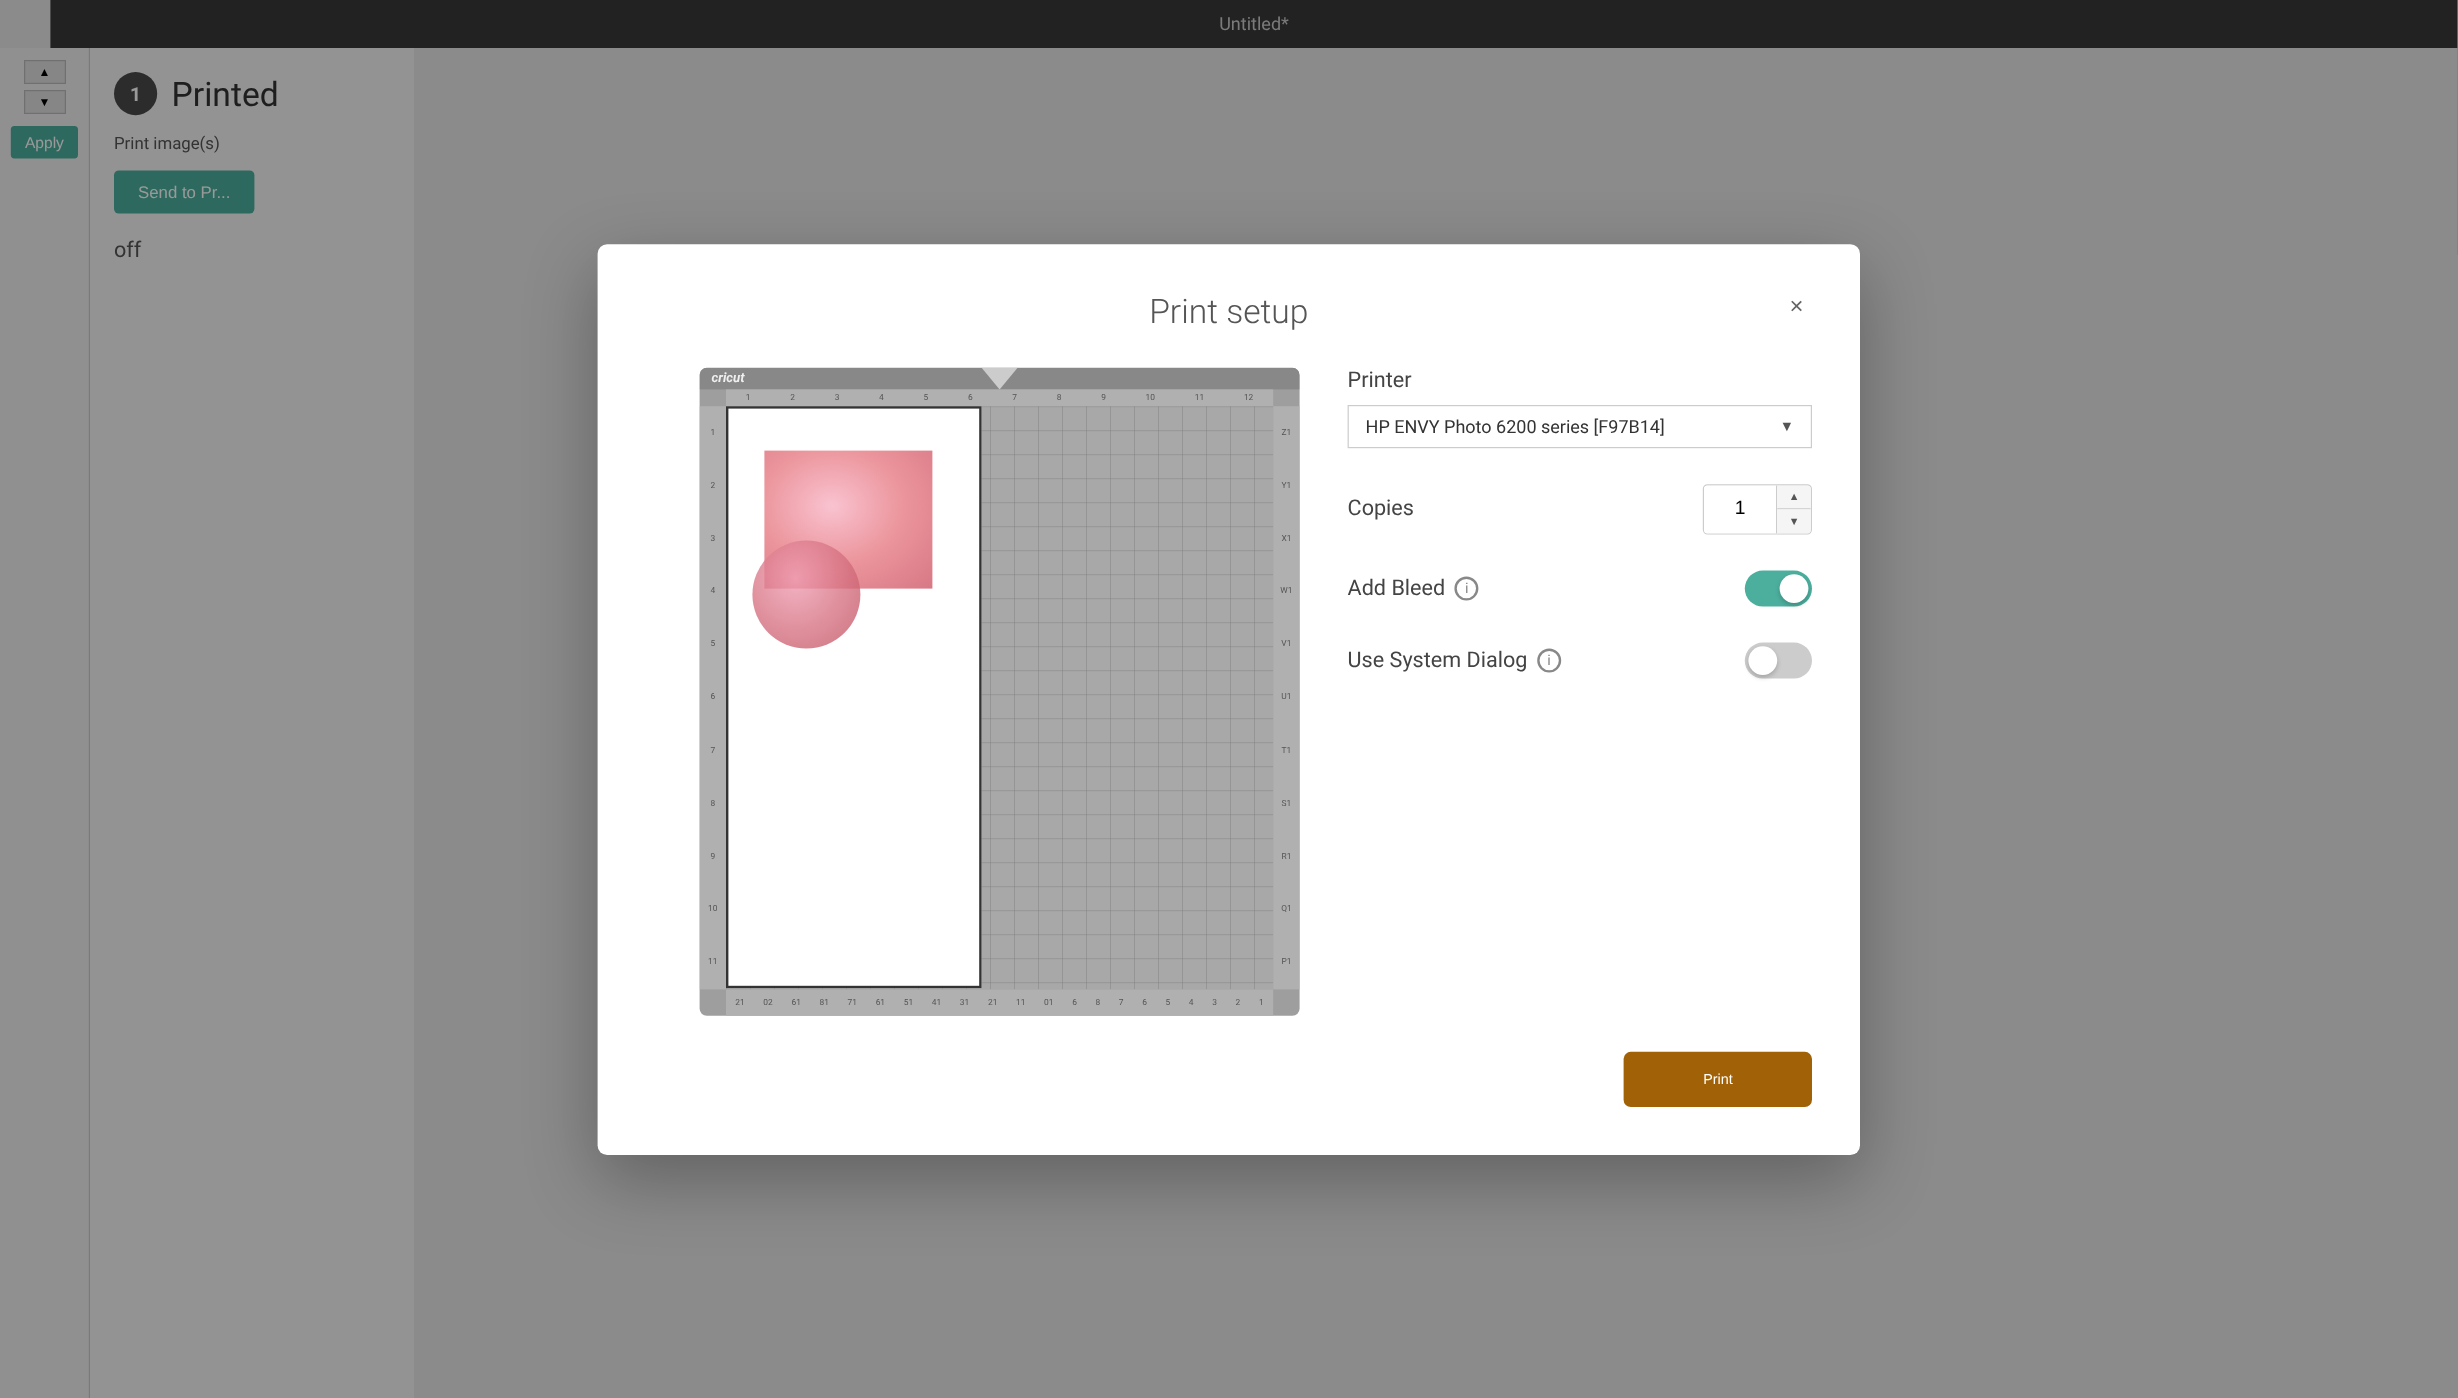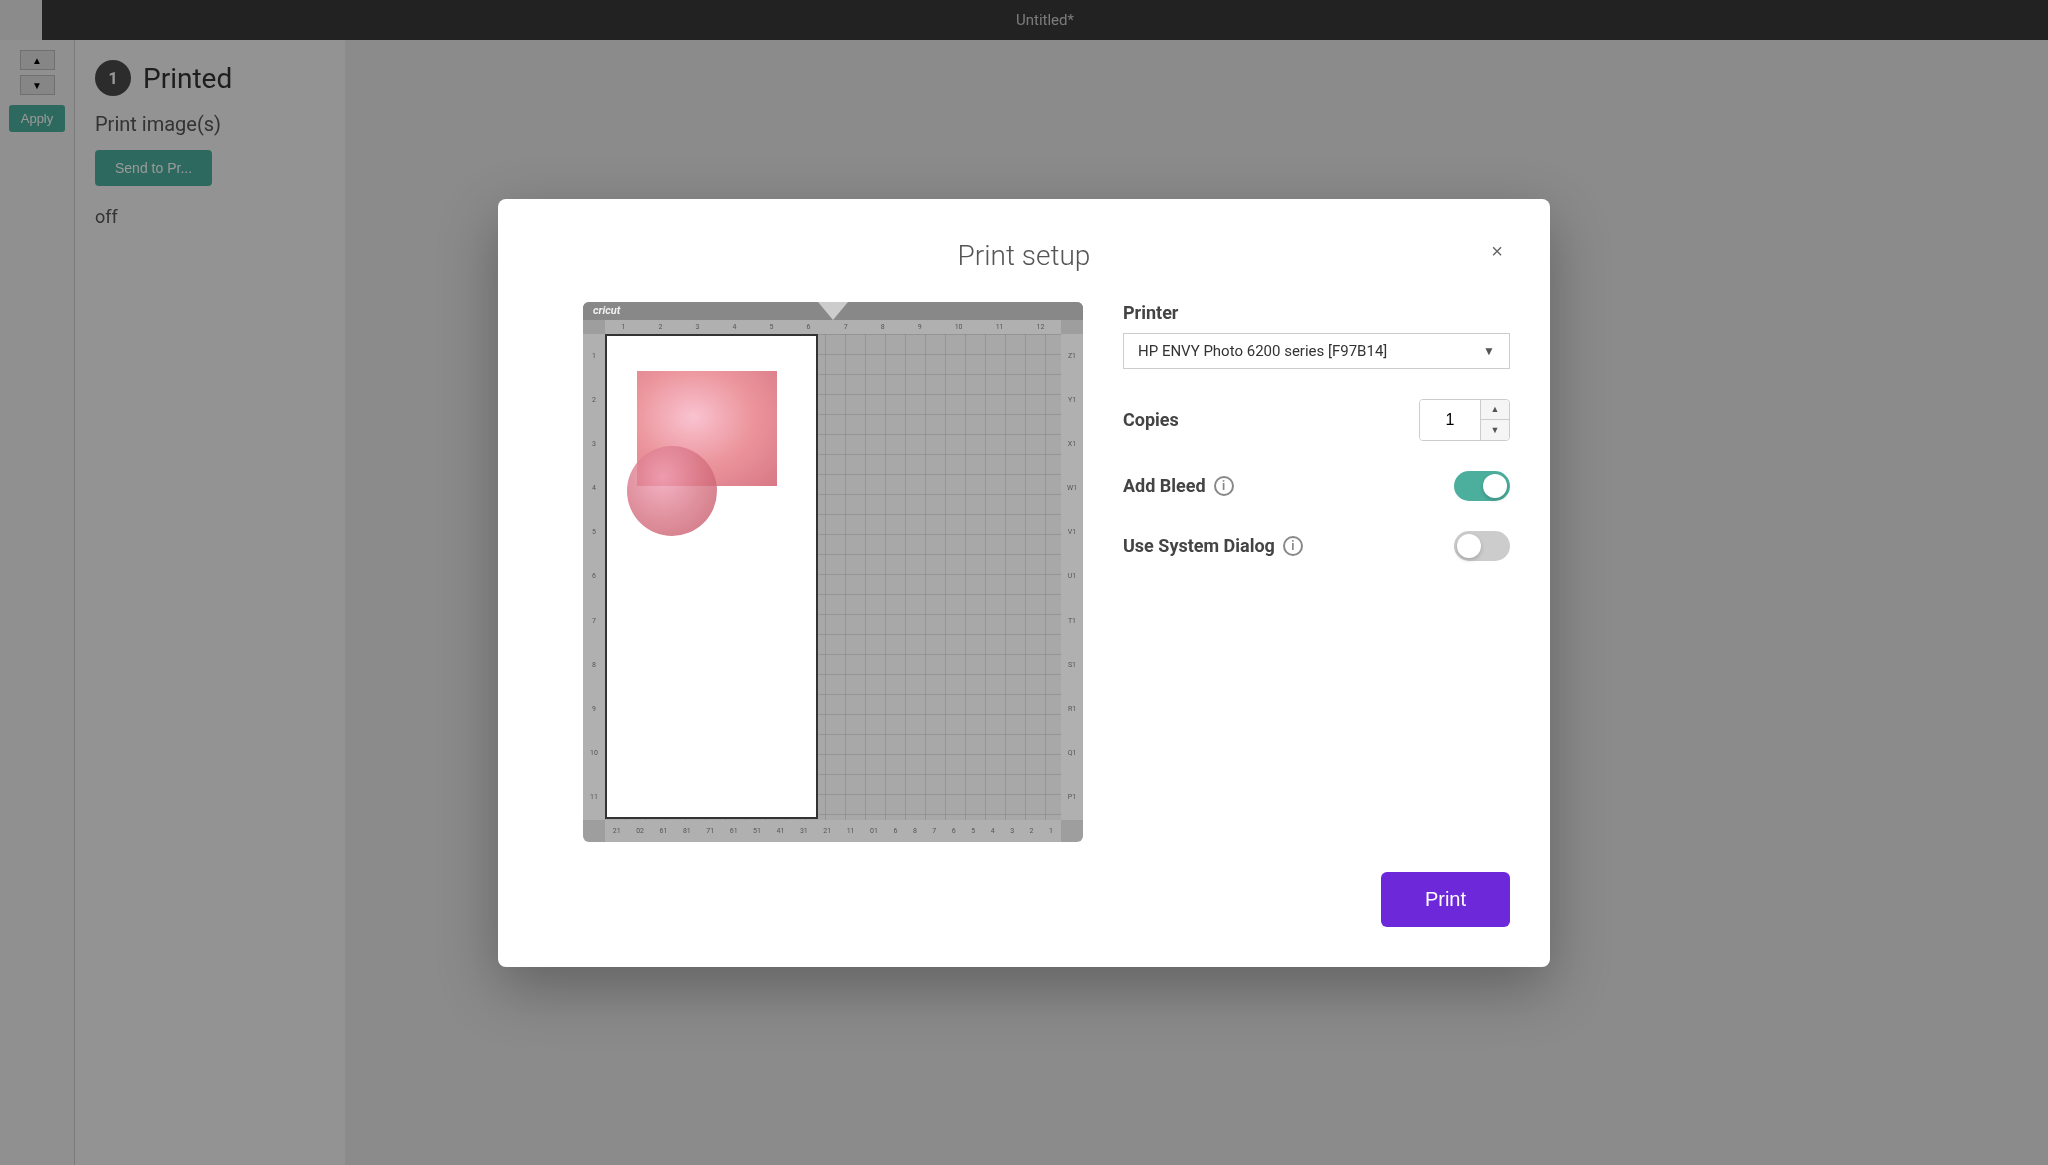--- a/index.html
+++ b/index.html
@@ -104,21 +104,21 @@
       flex-shrink: 0;
     }
 
     .step-label {
       font-size: 28px;
       font-weight: 400;
       color: #333;
     }
 
     .print-desc {
-      font-size: 20px;
+      font-size: 14px;
       color: #555;
       margin-bottom: 14px;
     }
 
     .send-to-print-btn {
       background: #4caf9e;
       color: white;
       border: none;
       padding: 10px 20px;
       border-radius: 4px;
@@ -327,21 +327,21 @@
 
     .setting-row {
       display: flex;
       align-items: center;
       justify-content: space-between;
     }
 
     .setting-label {
       font-size: 18px;
       color: #444;
-      font-weight: 700;
+      font-weight: 400;
       display: flex;
       align-items: center;
       gap: 8px;
     }
 
     .info-icon {
       width: 20px;
       height: 20px;
       border-radius: 50%;
       border: 2px solid #888;
@@ -454,26 +454,26 @@
     }
 
     
     .modal-footer {
       display: flex;
       justify-content: flex-end;
       margin-top: 30px;
     }
 
     .print-btn {
-      background: #6d28d9;
+      background: #a16207;
       color: white;
       border: none;
-      padding: 16px 44px;
+      padding: 16px 66px;
       border-radius: 6px;
-      font-size: 20px;
+      font-size: 12px;
       cursor: pointer;
     }
   </style>
 </head>
 <body>
 
 <div class="app-bg"></div>
 
 <div class="app-title-bar">
   <span class="app-title">Untitled*</span>

